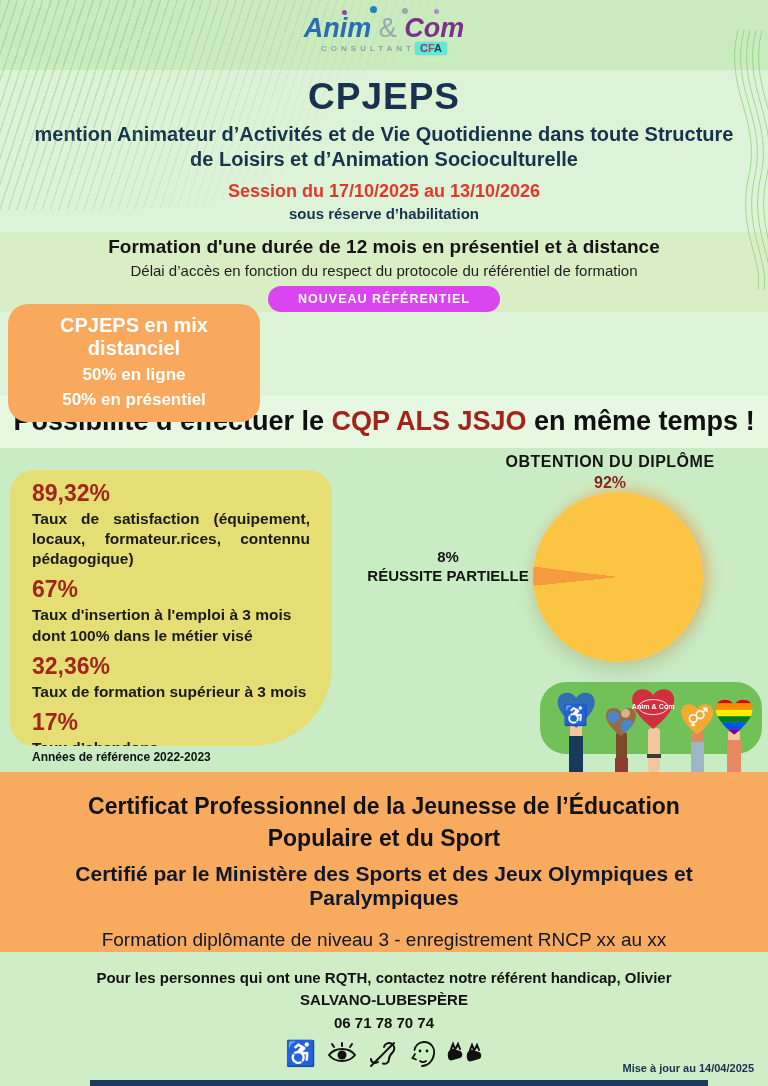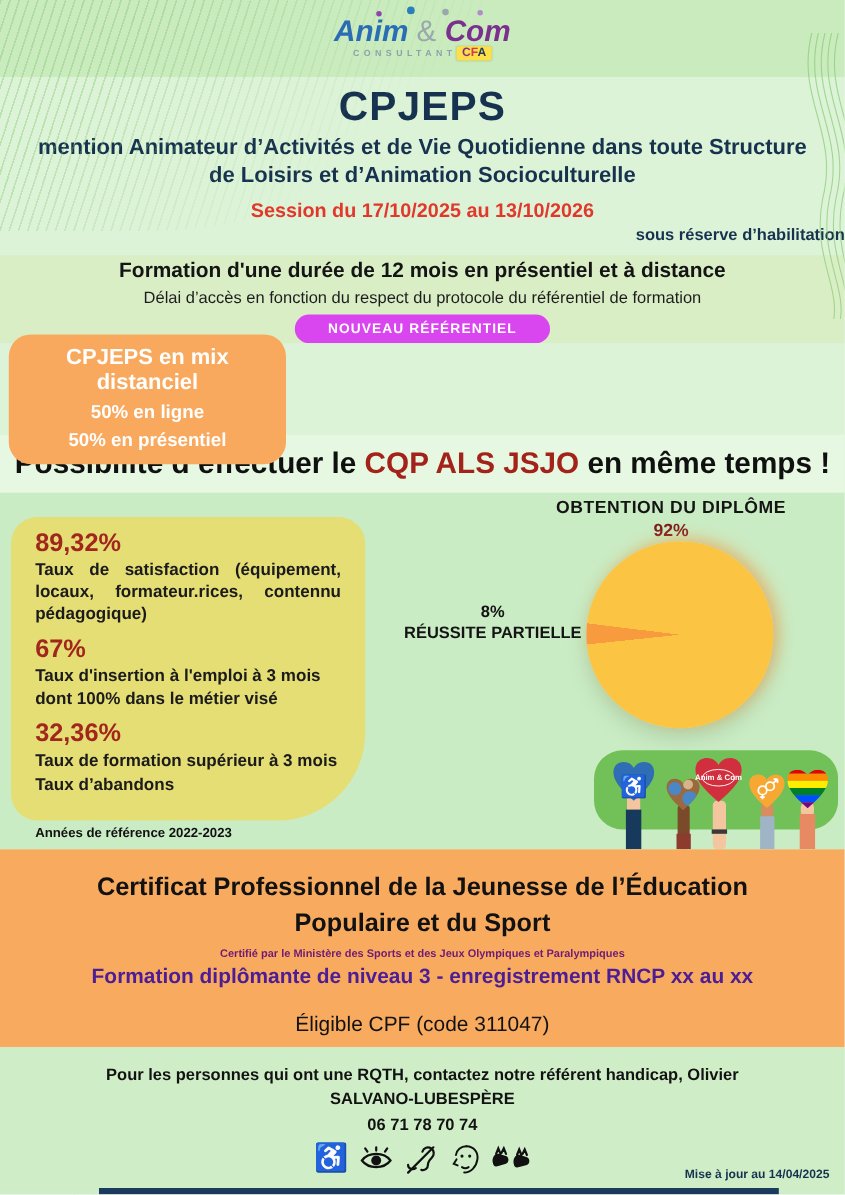--- a/index.html
+++ b/index.html
@@ -22,29 +22,29 @@
   .d1{left:0;top:4px;width:5px;height:5px;background:#8e44ad;}
   .d2{left:28px;top:0;width:7px;height:7px;background:#2980b9;}
   .d3{left:60px;top:2px;width:6px;height:6px;background:#9aa7ad;}
   .d4{left:92px;top:3px;width:5px;height:5px;background:#b08bc9;}
   .logo-main{font-size:27px;font-weight:700;}
   .logo-anim{color:#2a6db5;font-style:italic;}
   .logo-amp{color:#9aa7ad;font-weight:400;}
   .logo-com{color:#7b2f8e;font-style:italic;}
   .logo-row2{display:flex;align-items:center;justify-content:center;gap:0;margin-top:0;text-align:center;}
   .logo-consultant{font-size:8px;letter-spacing:4px;color:#8fa0ad;font-weight:700;}
-  .logo-cfa{background:#fde047;border-radius:2px;padding:1px 5px;font-size:11px;font-weight:800;box-shadow:0 0 2px rgba(0,0,0,.15);}
+  .logo-cfa{background:#5eead4;border-radius:2px;padding:1px 5px;font-size:11px;font-weight:800;box-shadow:0 0 2px rgba(0,0,0,.15);}
   .cfa-c{color:#8b2f8e;}.cfa-f{color:#d43a4f;}.cfa-a{color:#1e3a5f;}
 
   
   .band-b{height:162px;background:#ddf3d8;text-align:center;padding-top:6px;box-sizing:border-box;}
   .title{font-size:37px;font-weight:800;color:#16324e;letter-spacing:1px;}
   .subtitle{font-size:20px;font-weight:800;color:#16324e;max-width:724px;margin:4px auto 0;line-height:1.25;}
   .session{font-size:18px;font-weight:800;color:#e2382c;margin-top:9px;}
-  .session-note{font-size:15px;font-weight:800;color:#16324e;margin-top:3px;text-align:right;}
+  .session-note{font-size:15px;font-weight:800;color:#16324e;margin-top:3px;}
 
   
   .band-c{height:80px;background:#daeec6;text-align:center;padding-top:4px;box-sizing:border-box;}
   .duration{font-size:19px;font-weight:800;color:#141414;}
   .delay{font-size:15px;color:#1d1d1d;margin-top:4px;}
   .pill{display:inline-block;margin-top:7px;background:#d946ef;color:#fff;font-size:12.5px;
         font-weight:800;letter-spacing:1px;padding:6px 30px;border-radius:16px;}
 
   
   .band-d{height:83px;background:#ddf3d8;position:relative;}
@@ -75,22 +75,22 @@
        background:conic-gradient(#fcc443 0deg 264deg,#f79b3e 264deg 277deg,#fcc443 277deg 360deg);
        box-shadow:5px -3px 14px rgba(245,150,60,.55), 0 10px 18px rgba(80,110,70,.18);}
   .pie-partial{position:absolute;left:366px;top:100px;width:164px;text-align:center;color:#141414;}
   .pie-partial .v{font-size:15px;font-weight:700;}
   .pie-partial .l{font-size:15px;font-weight:700;margin-top:2px;}
   .illus{position:absolute;left:540px;top:228px;width:222px;height:96px;}
 
   
   .band-g{height:180px;background:#f8ab5e;text-align:center;padding-top:18px;box-sizing:border-box;}
   .cert-title{font-size:23px;font-weight:800;color:#121212;max-width:660px;margin:0 auto;line-height:1.4;}
-  .cert-cert{font-size:10px;font-weight:700;color:#701a75;margin-top:8px;}
-  .cert-level{font-size:19px;color:#4c1d95;margin-top:5px;font-weight:bold;}
+  .cert-cert{font-size:21px;font-weight:700;color:#0f172a;margin-top:8px;}
+  .cert-level{font-size:19px;color:#0f172a;margin-top:19px;}
   .cert-cpf{font-size:19px;color:#121212;margin-top:21px;}
 
   
   .band-h{height:134px;background:#cfeec7;position:relative;text-align:center;padding-top:15px;box-sizing:border-box;}
   .rqth{font-size:15px;font-weight:800;color:#121212;max-width:650px;margin:0 auto;line-height:1.45;}
   .phone{font-size:15px;font-weight:800;color:#121212;margin-top:3px;}
   .a11y-row{display:flex;justify-content:center;align-items:center;gap:9px;margin-top:8px;height:30px;}
   .a11y-row .glyph{font-size:25px;color:#111;line-height:1;}
   .updated{position:absolute;right:14px;bottom:12px;font-size:11px;font-weight:800;color:#16324e;}
   .bottom-bar{position:absolute;left:90px;bottom:0;width:618px;height:6px;background:#1c3a5e;}
@@ -168,20 +168,21 @@
 
   <div class="band-f">
 
     <div class="stats-box">
       <div class="stat-value" style="margin-top:0;">89,32%</div>
       <div class="stat-label just">Taux de satisfaction (équipement, locaux, formateur.rices, contennu pédagogique)</div>
       <div class="stat-value">67%</div>
       <div class="stat-label">Taux d'insertion à l'emploi à 3 mois dont 100% dans le métier visé</div>
       <div class="stat-value">32,36%</div>
       <div class="stat-label">Taux de formation supérieur à 3 mois</div>
+      <div class="stat-value">17%</div>
       <div class="stat-label">Taux d’abandons</div>
     </div>
     <div class="stats-ref">Années de référence 2022-2023</div>
 
     <div class="pie-title">OBTENTION DU DIPLÔME</div>
     <div class="pie-pct">92%</div>
     <div class="pie"></div>
     <div class="pie-partial">
       <div class="v">8%</div>
       <div class="l">RÉUSSITE PARTIELLE</div>

